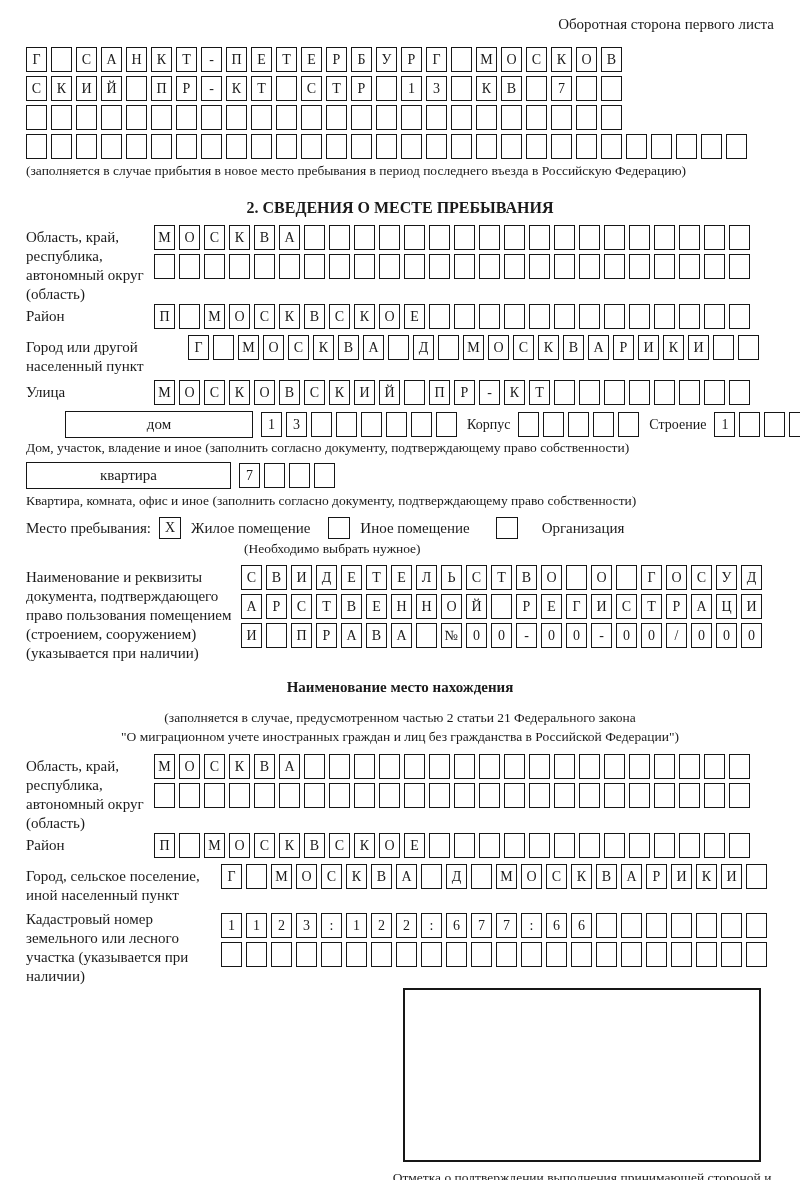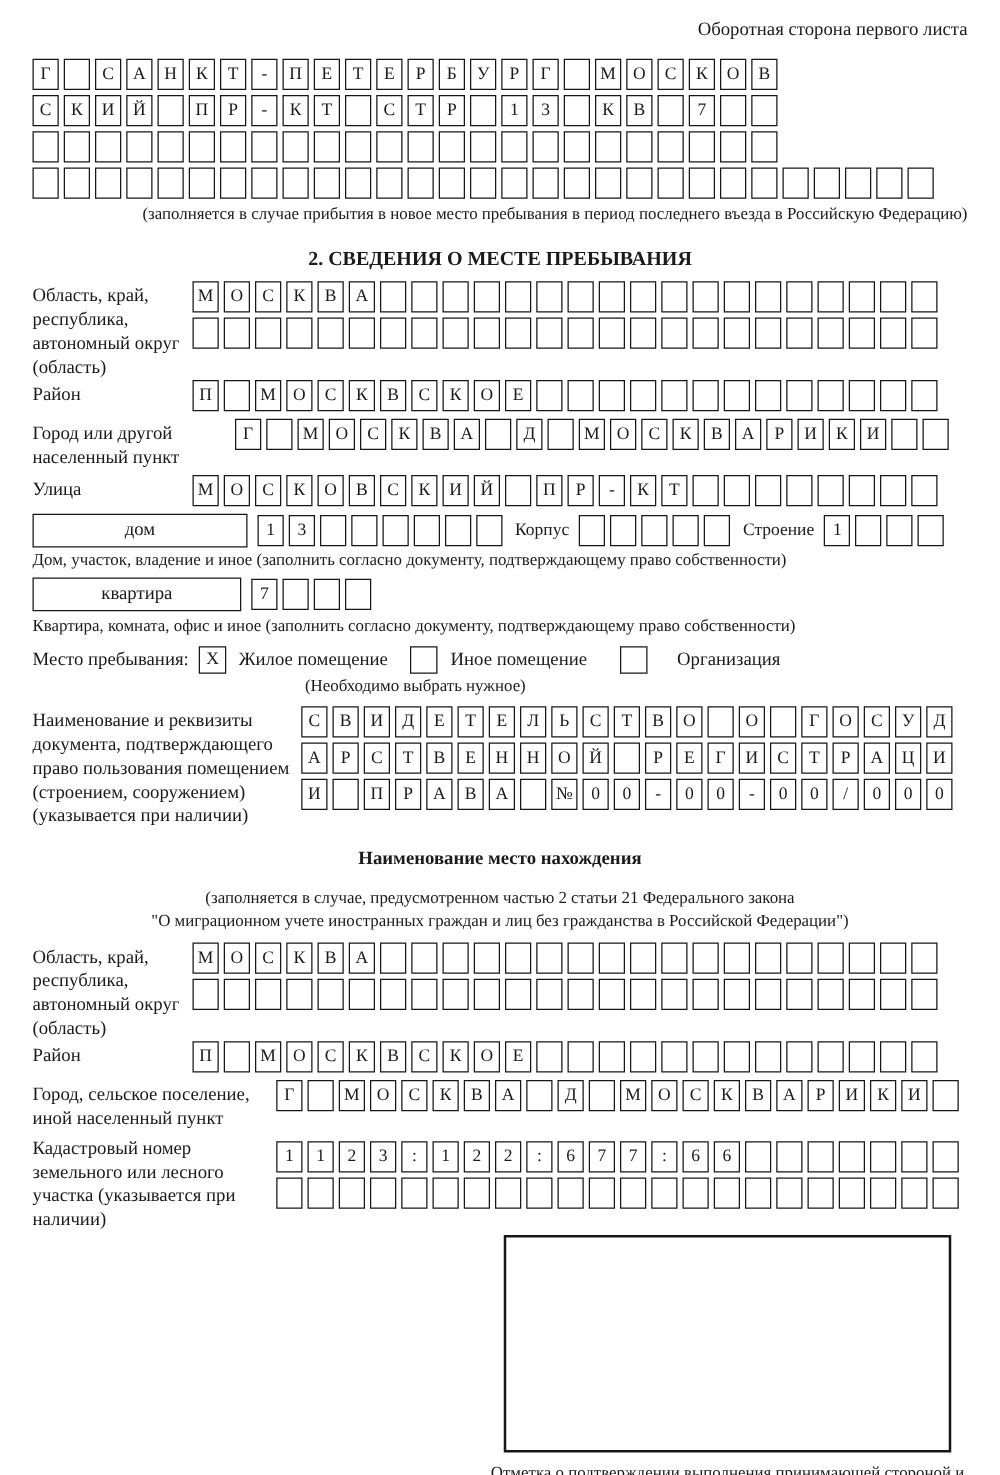--- a/index.html
+++ b/index.html
@@ -28,31 +28,31 @@
     display:flex; align-items:center; justify-content:center;
     font-size:14px; line-height:1; flex:0 0 auto;
   }
 
   .w150{ width:150px; }
   .w128{ width:128px; }
   .w162{ width:162px; }
   .w195{ width:195px; }
   .w215{ width:215px; }
 
-  .center-note{ text-align:right; font-size:13.5px; margin:2px 0 4px 0; }
+  .center-note{ text-align:left; font-size:13.5px; margin:2px 0 4px 0; }
   .sec-title{ text-align:center; font-size:16px; font-weight:bold; margin:20px 0 8px 0; }
 
   .house-row{ display:flex; align-items:center; margin:2px 0 2px 0; }
   .named-box{
     box-sizing:border-box; border:1.6px solid #161616; height:27px;
     display:flex; align-items:center; justify-content:center;
     font-size:15px; margin-right:8px; flex:0 0 auto;
   }
-  .nb-house{ width:172px; }
-  .nb-apt{ width:167px; }
+  .nb-house{ width:188px;margin-left:39px; }
+  .nb-apt{ width:205px; }
   .inline-label{ font-size:14px; margin:0 8px 0 6px; white-space:nowrap; }
   .house-row .cellrow{ margin-bottom:0; }
 
   .stay-row{ display:flex; align-items:center; margin:8px 0 2px 0; font-size:15px; }
   .checkbox{
     box-sizing:border-box; width:22px; height:22px; border:1.6px solid #161616;
     display:flex; align-items:center; justify-content:center;
     font-size:14px; margin:0 10px 0 8px; flex:0 0 auto;
   }
   .stay-note{ font-size:13.5px; margin:0 0 8px 218px; }

